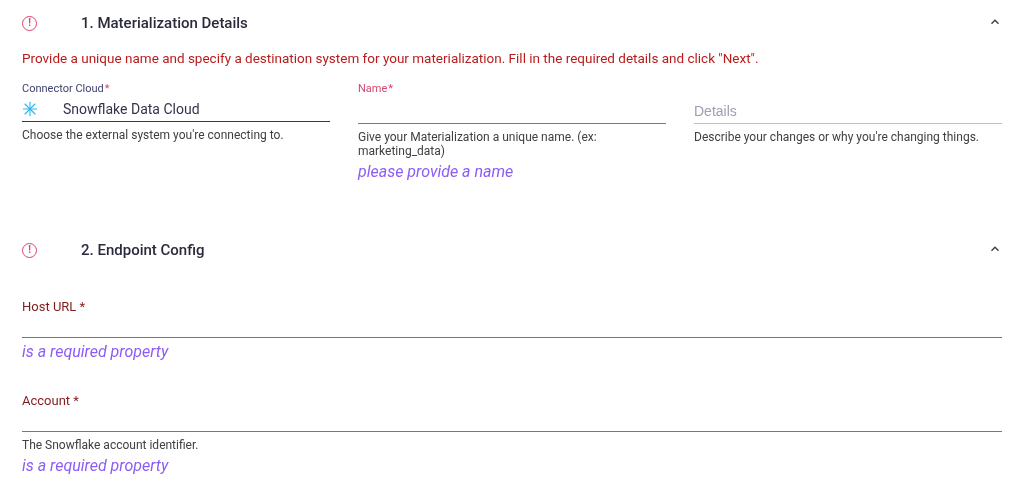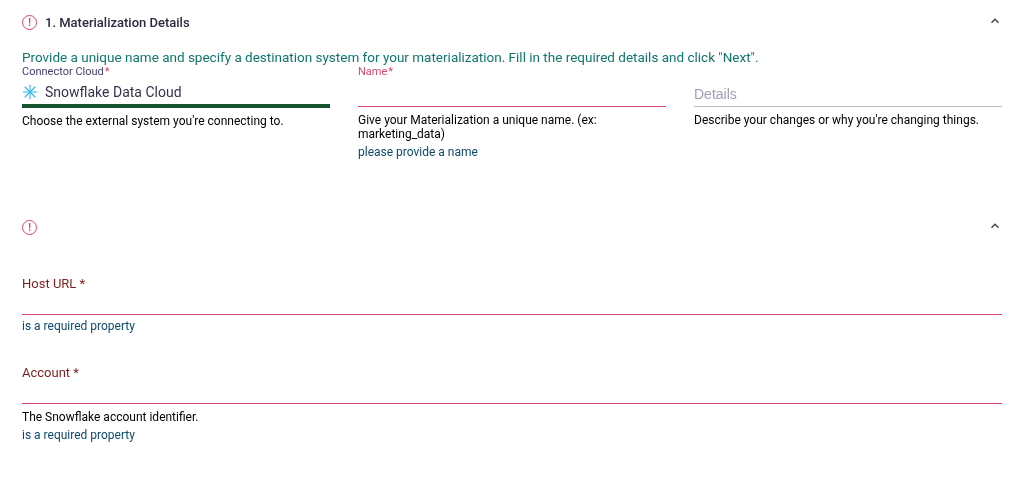--- a/index.html
+++ b/index.html
@@ -29,32 +29,34 @@
       border-radius: 50%;
       display: inline-flex;
       align-items: center;
       justify-content: center;
       color: #d9466f;
       font-size: 10px;
       font-weight: 700;
       line-height: 1;
     }
     .section-title {
-      font-size: 13px;
+      font-size: 15px;
       font-weight: 500;
       color: #2a2a3d;
+      margin-left: 36px;
     }
     .chevron {
       font-size: 14px;
       color: #3a3a4a;
       user-select: none;
     }
     .intro {
-      color: #0f766e;
+      color: #b91c1c;
       font-size: 13.5px;
+      margin-bottom: 16px;
     }
     .row3 {
       display: grid;
       grid-template-columns: 1fr 1fr 1fr;
       gap: 28px;
       margin-bottom: 60px;
     }
     .field-label {
       font-size: 11px;
       color: #3f3f70;
@@ -71,38 +73,39 @@
       font-size: 14px;
       padding: 6px 0 4px 0;
       color: #3b82f6;
       outline: none;
     }
     .input-underline::placeholder { color: #9da0b2; }
     .input-underline.error { border-bottom: 1px solid #d9466f; }
     .connector-line {
       display: flex;
       align-items: flex-start;
-      gap: 7px;
-      border-bottom: 4px solid #14532d;
+      gap: 25px;
+      border-bottom: 1px solid #14532d;
       padding: 4px 0 4px 0;
     }
     .connector-line .value {
       font-size: 14px;
       color: #33334d;
     }
     .snow-icon svg { display: block; }
     .helper {
       font-size: 12px;
-      color: #000000;
+      color: #404040;
       margin-top: 6px;
     }
     .err-text {
-      font-size: 12px;
-      color: #0c4a6e;
+      font-size: 16px;
+      color: #8b5cf6;
       margin-top: 4px;
+      font-style: italic;
     }
     .sec2 { margin-bottom: 40px; }
     .config-field { margin-bottom: 32px; }
     .config-label {
       display: block;
       font-size: 13px;
       color: #7f1d1d;
       margin-bottom: 2px;
     }
     .config-input {
@@ -167,20 +170,21 @@
     <label class="field-label" style="visibility:hidden">.</label>
     <input class="input-underline" placeholder="Details" style="">
     <div class="helper">Describe your changes or why you're changing things.</div>
   </div>
 
 </div>
 
 <div class="section-header sec2">
   <div class="section-title-group">
     <span class="alert-icon">!</span>
+    <span class="section-title">2. Endpoint Config</span>
   </div>
   <span class="chevron">
     <svg width="14" height="14" viewBox="0 0 24 24" fill="none" stroke="#3a3a4a" stroke-width="2.2">
         <polyline points="6 15 12 9 18 15"></polyline>
       </svg>
   </span>
 </div>
 
 <div class="config-field">
   <label class="config-label">

